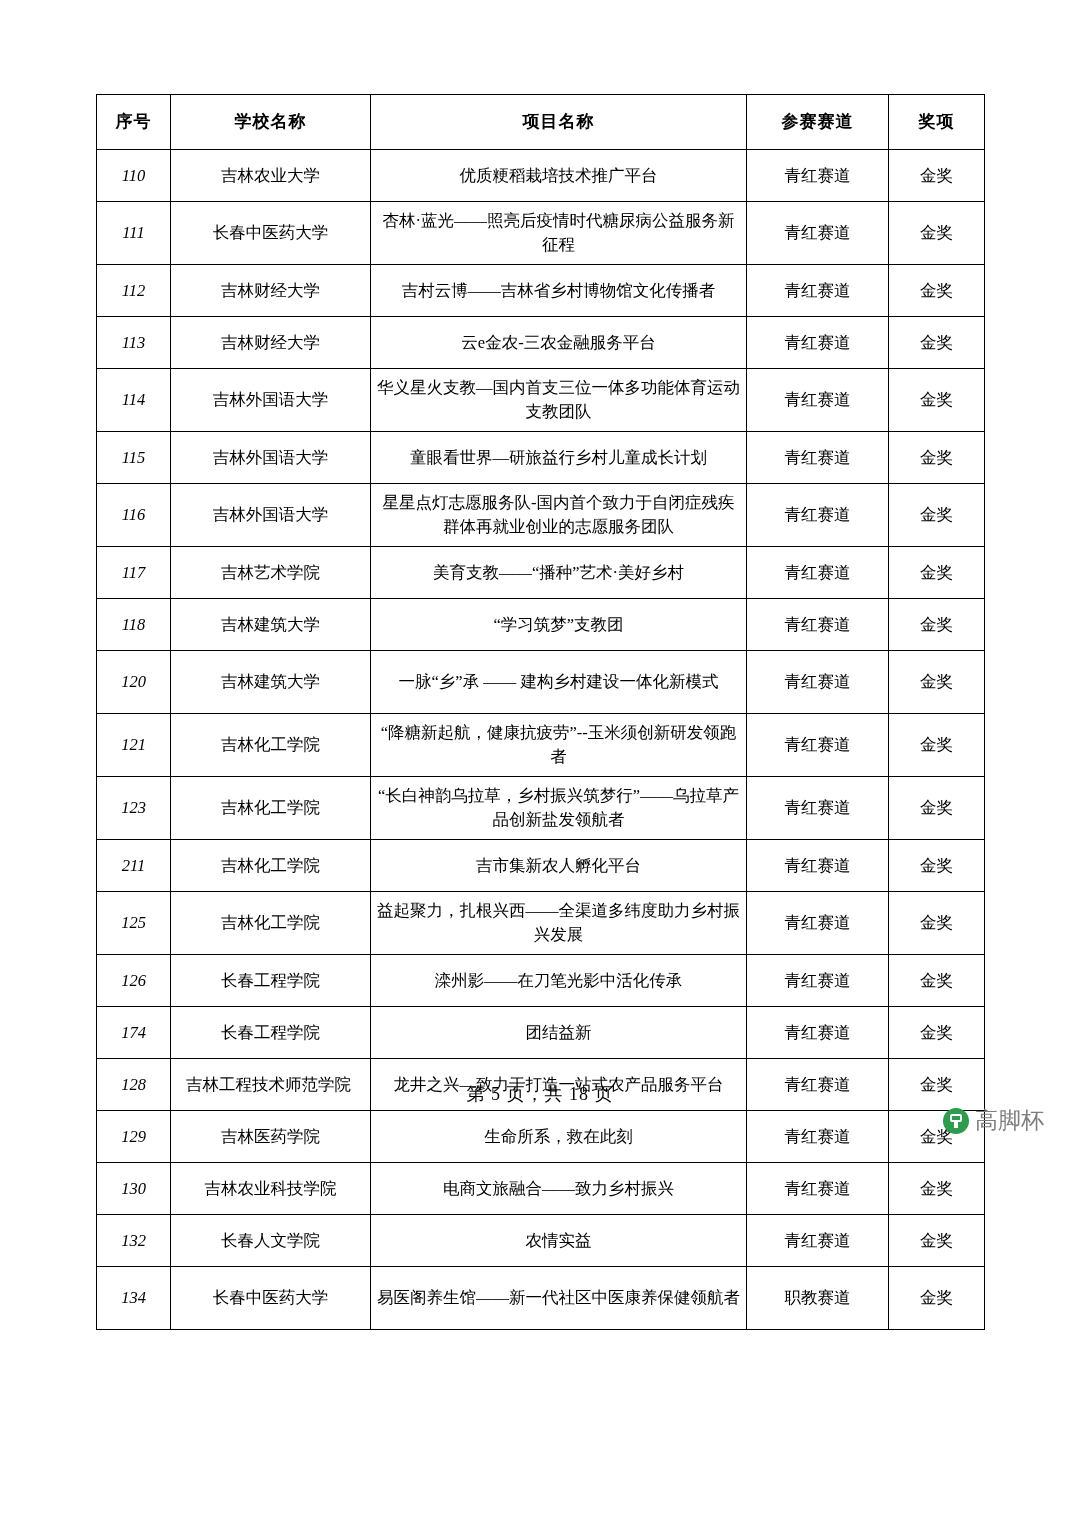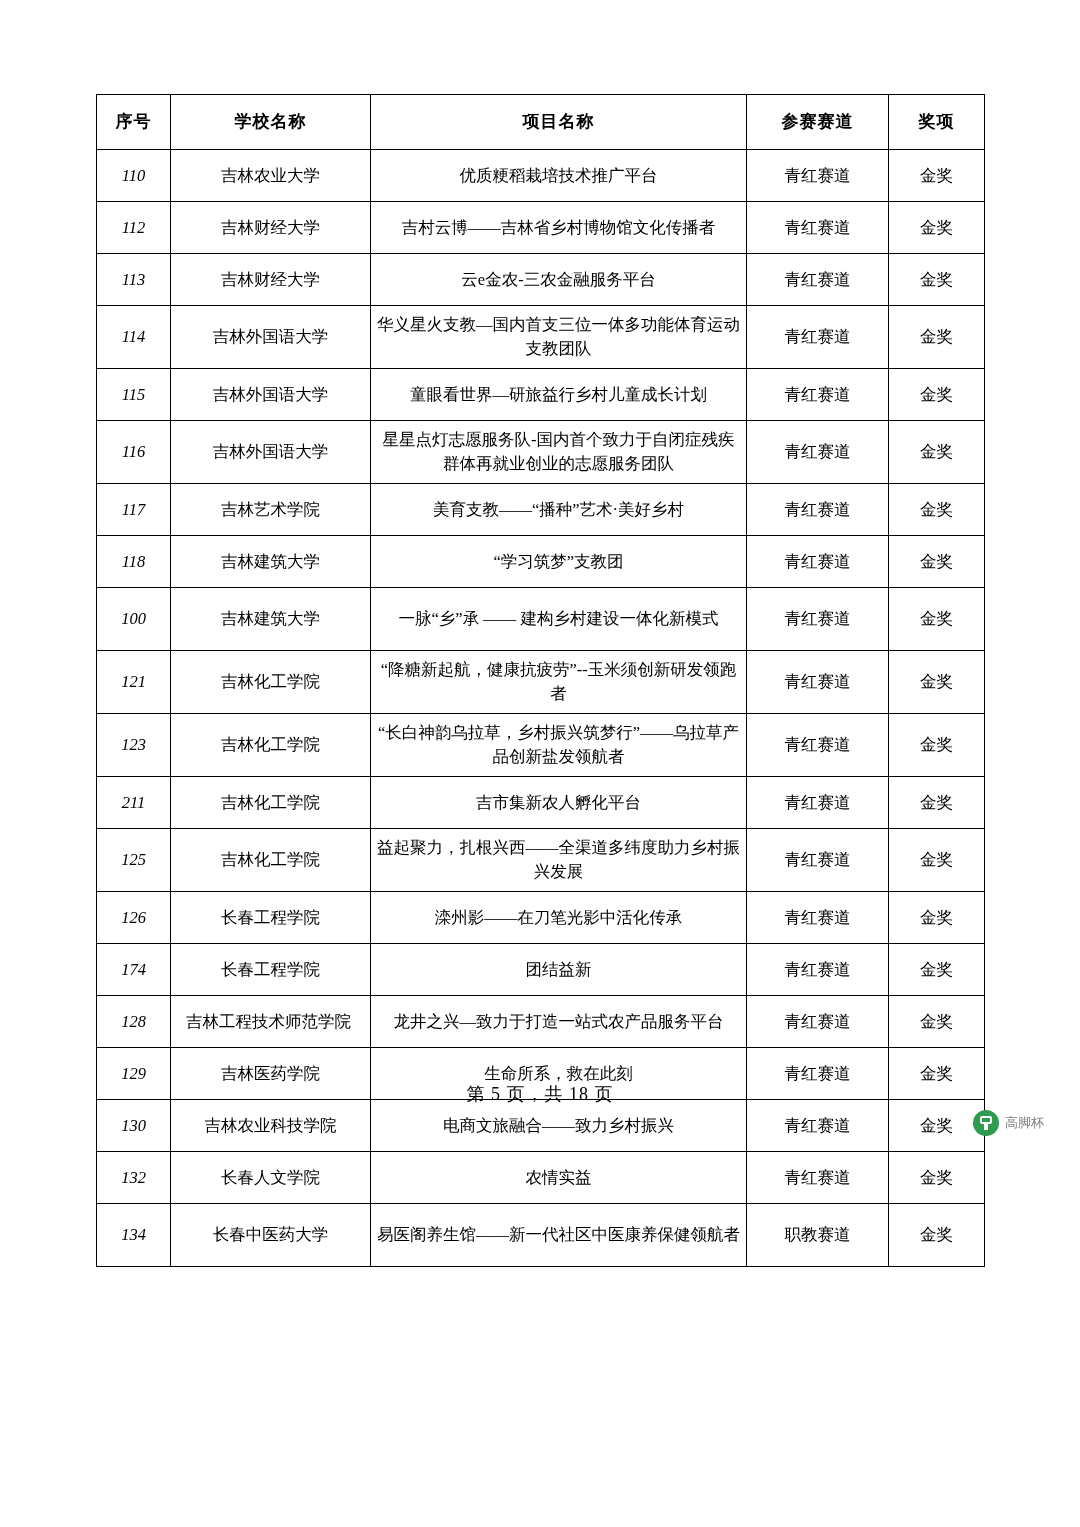--- a/index.html
+++ b/index.html
@@ -67,21 +67,21 @@
     letter-spacing: 1px;
   }
   .watermark {
     position: absolute;
     right: 36px;
     bottom: 24px;
     display: flex;
     align-items: center;
     gap: 6px;
     color: #8a8a8a;
-    font-size: 13px;
+    font-size: 23px;
     font-family: "Liberation Sans", sans-serif;
   }
   .wm-badge {
     width: 26px;
     height: 26px;
     border-radius: 50%;
     background: #2f9b4e;
     display: inline-block;
     position: relative;
   }
@@ -134,20 +134,27 @@
       </tr>
     </thead>
     <tbody>
       <tr class="row-short">
         <td class="no-cell">110</td>
         <td class="school-cell">吉林农业大学</td>
         <td class="proj-cell">优质粳稻栽培技术推广平台</td>
         <td class="track-cell">青红赛道</td>
         <td class="award-cell">金奖</td>
       </tr>
+      <tr class="row-tall">
+        <td class="no-cell">111</td>
+        <td class="school-cell">长春中医药大学</td>
+        <td class="proj-cell">杏林·蓝光——照亮后疫情时代糖尿病公益服务新征程</td>
+        <td class="track-cell">青红赛道</td>
+        <td class="award-cell">金奖</td>
+      </tr>
       <tr class="row-short">
         <td class="no-cell">112</td>
         <td class="school-cell">吉林财经大学</td>
         <td class="proj-cell">吉村云博——吉林省乡村博物馆文化传播者</td>
         <td class="track-cell">青红赛道</td>
         <td class="award-cell">金奖</td>
       </tr>
       <tr class="row-short">
         <td class="no-cell">113</td>
         <td class="school-cell">吉林财经大学</td>
@@ -184,21 +191,21 @@
         <td class="award-cell">金奖</td>
       </tr>
       <tr class="row-short">
         <td class="no-cell">118</td>
         <td class="school-cell">吉林建筑大学</td>
         <td class="proj-cell">“学习筑梦”支教团</td>
         <td class="track-cell">青红赛道</td>
         <td class="award-cell">金奖</td>
       </tr>
       <tr class="row-tall">
-        <td class="no-cell">100</td>
+        <td class="no-cell">120</td>
         <td class="school-cell">吉林建筑大学</td>
         <td class="proj-cell">一脉“乡”承 —— 建构乡村建设一体化新模式</td>
         <td class="track-cell">青红赛道</td>
         <td class="award-cell">金奖</td>
       </tr>
       <tr class="row-tall">
         <td class="no-cell">121</td>
         <td class="school-cell">吉林化工学院</td>
         <td class="proj-cell">“降糖新起航，健康抗疲劳”--玉米须创新研发领跑者</td>
         <td class="track-cell">青红赛道</td>

